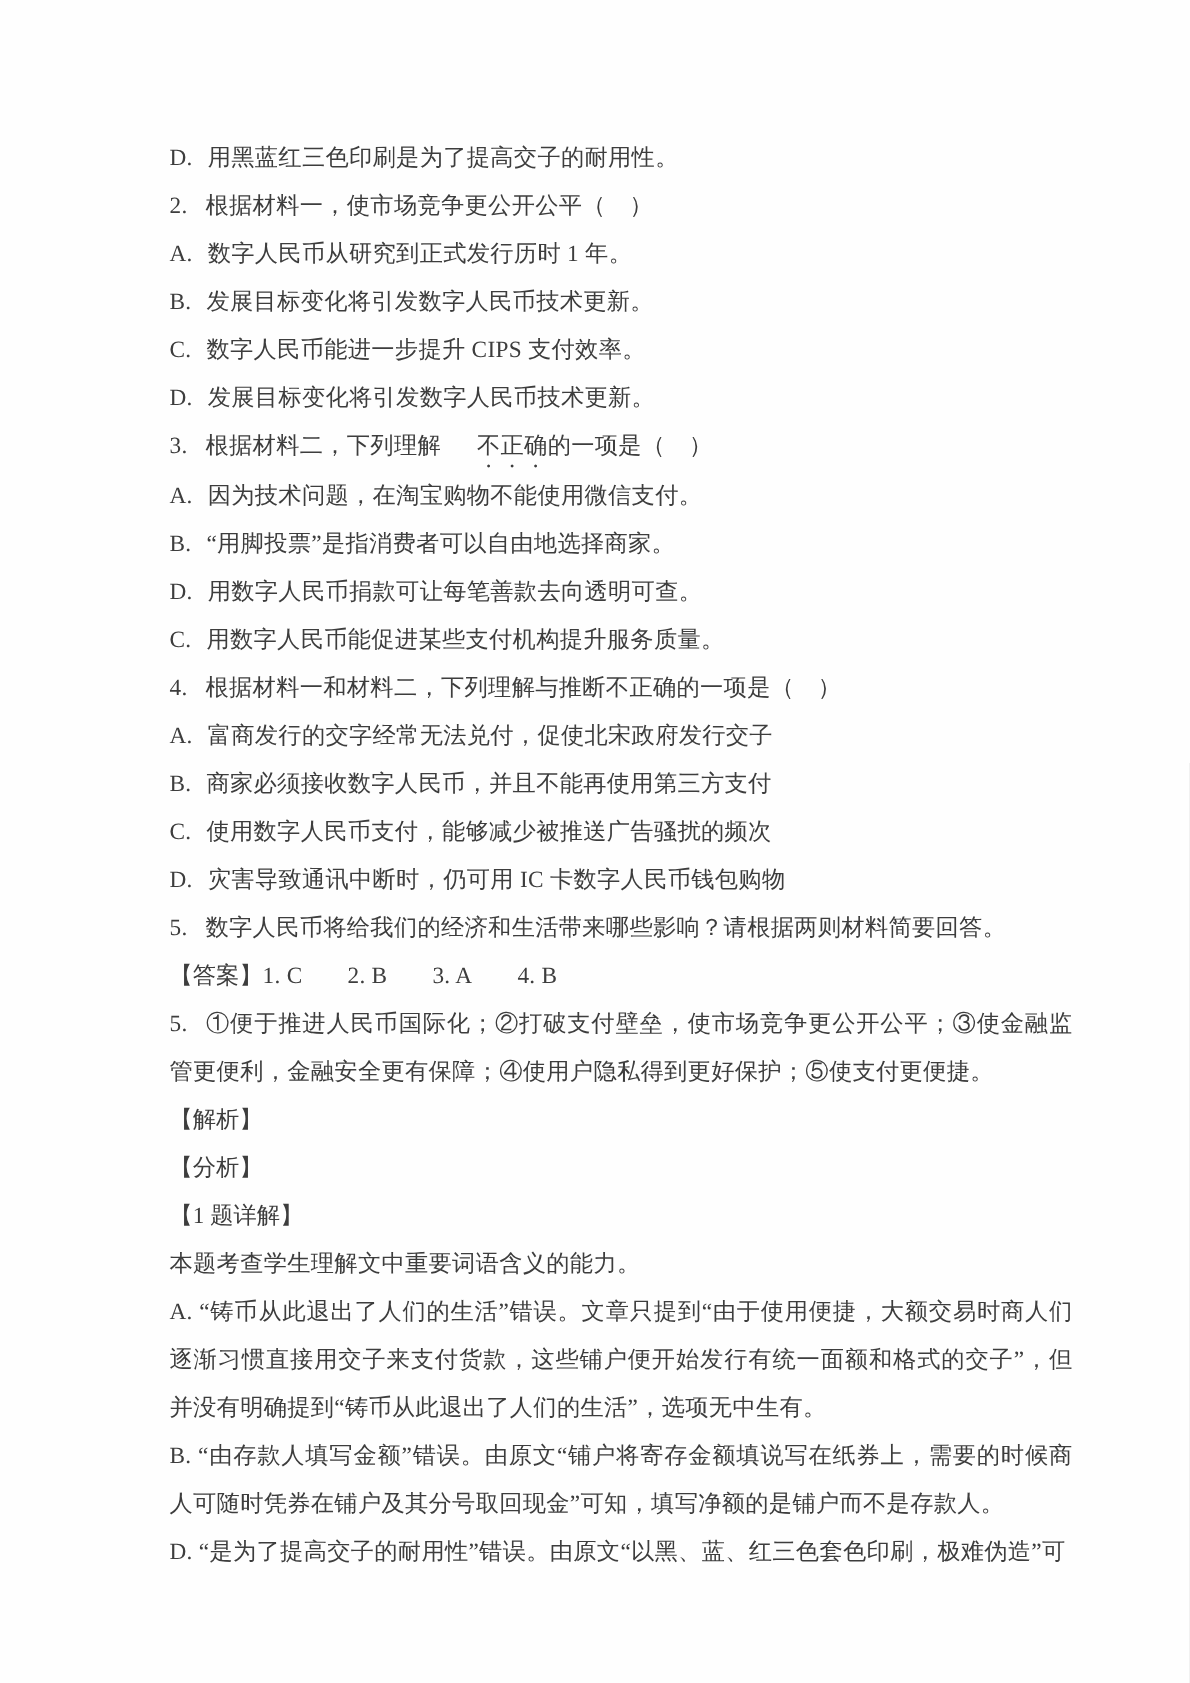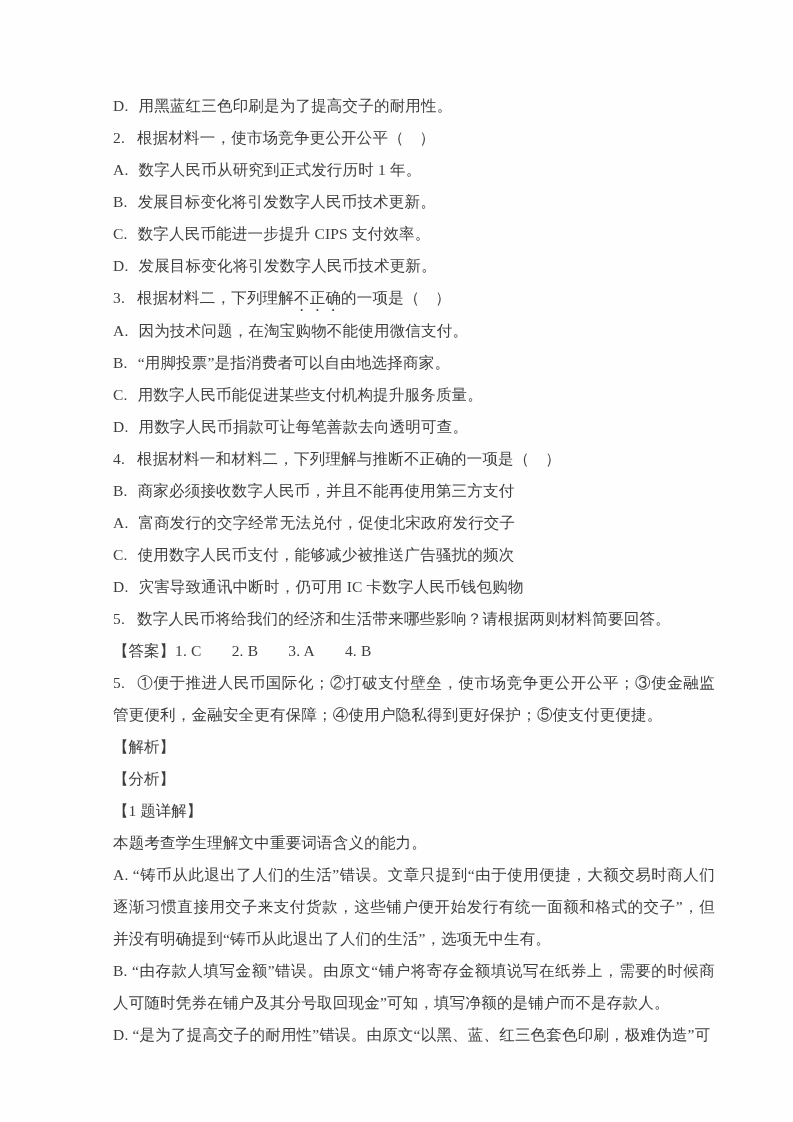--- a/index.html
+++ b/index.html
@@ -23,44 +23,45 @@
   }
   .lbl{display:inline-block;min-width:14px;margin-right:10px;}
   .bracket{font-weight:normal;letter-spacing:0;}
   .ans-item{margin-right:30px;}
   .ans-item:last-child{margin-right:0;}
   .em-dots{
     -webkit-text-emphasis:filled dot;
     -webkit-text-emphasis-position:under right;
     text-emphasis:filled dot;
     text-emphasis-position:under right;
+    margin-left:24px;
   }
 </style>
 </head>
 <body>
 
 <div class="page">
 
   <p class="line"><span class="lbl">D.</span><span>用黑蓝红三色印刷是为了提高交子的耐用性。</span></p>
 
   <p class="line"><span class="lbl">2.</span><span>根据材料一，使市场竞争更公开公平（　）</span></p>
   <p class="line"><span class="lbl">A.</span><span>数字人民币从研究到正式发行历时 1 年。</span></p>
   <p class="line"><span class="lbl">B.</span><span>发展目标变化将引发数字人民币技术更新。</span></p>
   <p class="line"><span class="lbl">C.</span><span>数字人民币能进一步提升 CIPS 支付效率。</span></p>
   <p class="line"><span class="lbl">D.</span><span>发展目标变化将引发数字人民币技术更新。</span></p>
 
   <p class="line"><span class="lbl">3.</span><span><span>根据材料二，下列理解</span><span class="em-dots">不正确</span><span>的一项是（　）</span></span></p>
   <p class="line"><span class="lbl">A.</span><span>因为技术问题，在淘宝购物不能使用微信支付。</span></p>
   <p class="line"><span class="lbl">B.</span><span>“用脚投票”是指消费者可以自由地选择商家。</span></p>
+  <p class="line"><span class="lbl">D.</span><span>用数字人民币捐款可让每笔善款去向透明可查。</span></p>
   <p class="line"><span class="lbl">C.</span><span>用数字人民币能促进某些支付机构提升服务质量。</span></p>
-  <p class="line"><span class="lbl">D.</span><span>用数字人民币捐款可让每笔善款去向透明可查。</span></p>
 
   <p class="line"><span class="lbl">4.</span><span>根据材料一和材料二，下列理解与推断不正确的一项是（　）</span></p>
+  <p class="line"><span class="lbl">A.</span><span>富商发行的交字经常无法兑付，促使北宋政府发行交子</span></p>
   <p class="line"><span class="lbl">B.</span><span>商家必须接收数字人民币，并且不能再使用第三方支付</span></p>
-  <p class="line"><span class="lbl">A.</span><span>富商发行的交字经常无法兑付，促使北宋政府发行交子</span></p>
   <p class="line"><span class="lbl">C.</span><span>使用数字人民币支付，能够减少被推送广告骚扰的频次</span></p>
   <p class="line"><span class="lbl">D.</span><span>灾害导致通讯中断时，仍可用 IC 卡数字人民币钱包购物</span></p>
 
   <p class="line"><span class="lbl">5.</span><span>数字人民币将给我们的经济和生活带来哪些影响？请根据两则材料简要回答。</span></p>
 
   <p class="line"><span class="bracket">【答案】</span><span class="ans-item">1. C</span><span class="ans-item">2. B</span><span class="ans-item">3. A</span><span class="ans-item">4. B</span></p>
 
   <p class="line"><span class="lbl">5.</span><span>①便于推进人民币国际化；②打破支付壁垒，使市场竞争更公开公平；③使金融监管更便利，金融安全更有保障；④使用户隐私得到更好保护；⑤使支付更便捷。</span></p>
 
   <p class="line"><span class="bracket">【解析】</span></p>

